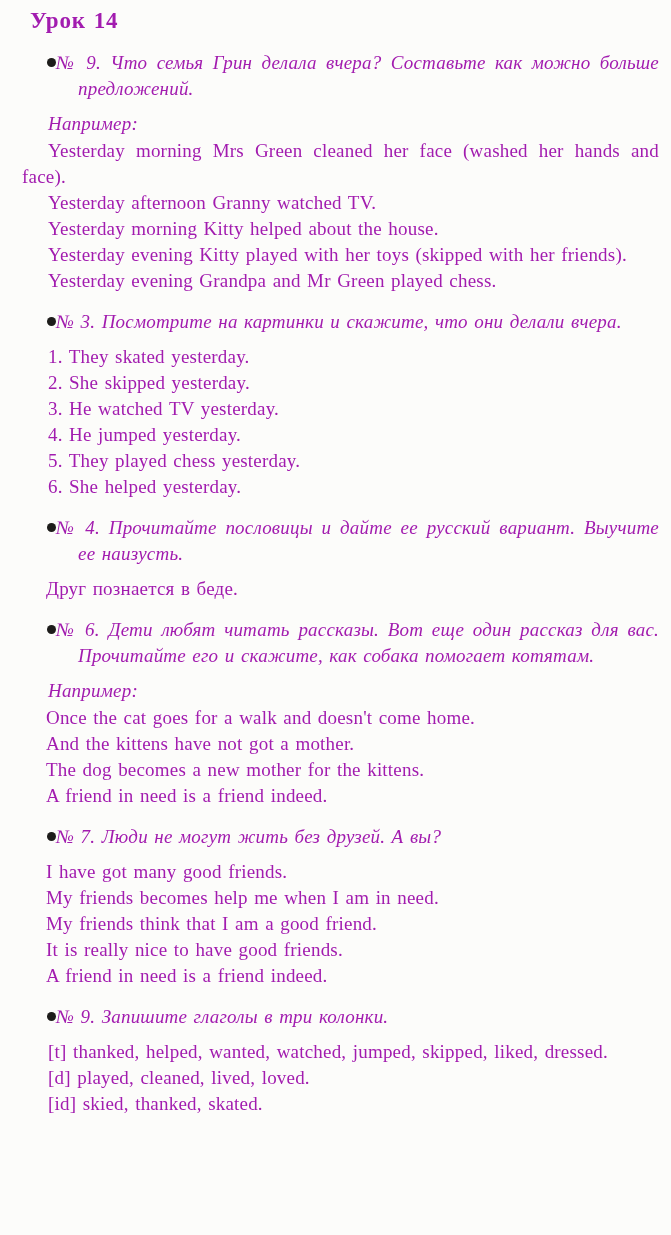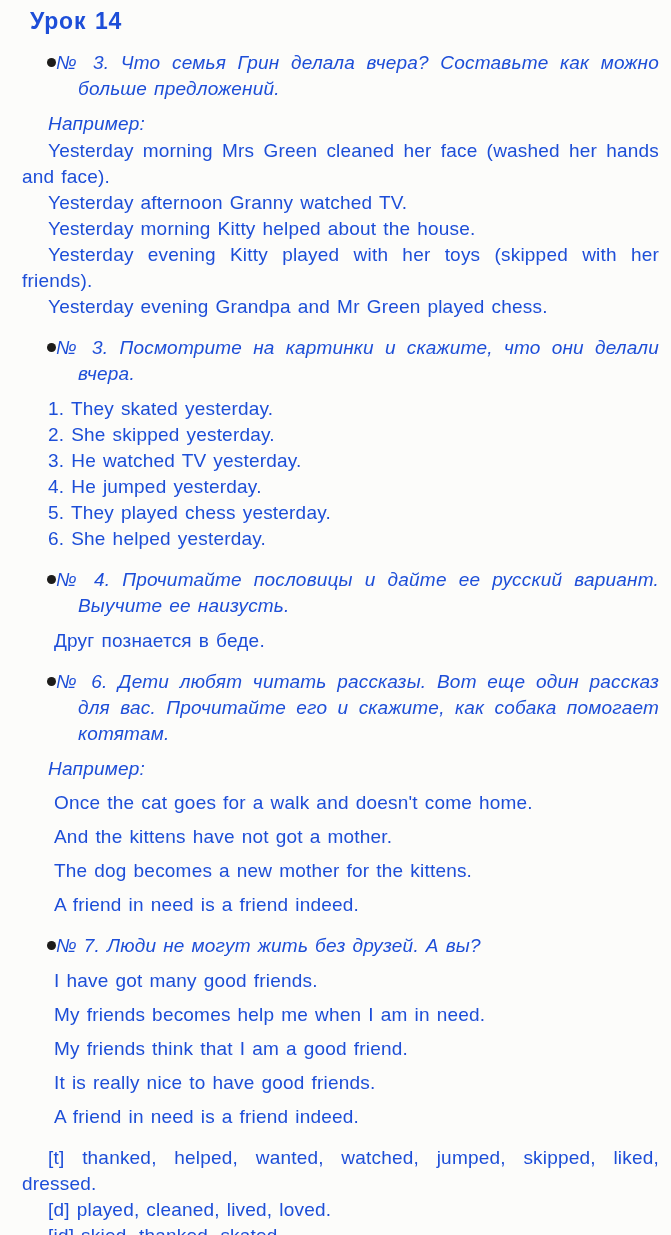--- a/index.html
+++ b/index.html
@@ -6,22 +6,22 @@
     margin: 0;
     padding: 0;
     background: #e8e8e4;
   }
   .page {
     position: relative;
     width: 671px;
     height: 1235px;
     margin: 0 auto;
     background: #fcfcfa;
-    color: #1d4ed8;
-    font-family: Liberation Sans, sans-serif;
+    color: #a21caf;
+    font-family: Liberation Serif, serif;
     font-size: 19px;
     line-height: 26px;
     box-sizing: border-box;
     padding: 6px 10px 8px 22px;
     overflow: hidden;
     letter-spacing: 0.2px;
     word-spacing: 1.5px;
   }
   .title {
     font-size: 23px;
@@ -47,21 +47,21 @@
     height: 9px;
     border-radius: 50%;
     background: #1d1c1a;
   }
   .para {
     margin: 0 2px 0 0;
     text-indent: 26px;
     text-align: justify;
   }
   .line {
-    margin: 8px;
+    margin: 0;
     padding-left: 24px;
   }
   .list-item {
     margin: 0;
     padding-left: 26px;
   }
   .label {
     font-style: italic;
     margin: 0 0 1px 0;
     padding-left: 26px;
@@ -69,21 +69,21 @@
 </style>
 </head>
 <body>
 
 <div class="page">
 
   <h1 class="title">Урок 14</h1>
 
   <div class="section">
     <p class="ex-header">
-      <span class="bullet"></span><span>№ 3. Что семья Грин делала вчера? Составьте как можно больше предложений.</span>
+      <span class="bullet"></span><span>№ 9. Что семья Грин делала вчера? Составьте как можно больше предложений.</span>
     </p>
     <p class="label">Например:</p>
     <p class="para">Yesterday morning Mrs Green cleaned her face (washed her hands and face).</p>
     <p class="para">Yesterday afternoon Granny watched TV.</p>
     <p class="para">Yesterday morning Kitty helped about the house.</p>
     <p class="para">Yesterday evening Kitty played with her toys (skipped with her friends).</p>
     <p class="para">Yesterday evening Grandpa and Mr Green played chess.</p>
   </div>
 
   <div class="section">
@@ -121,18 +121,21 @@
       <span class="bullet"></span><span>№ 7. Люди не могут жить без друзей. А вы?</span>
     </p>
     <p class="line">I have got many good friends.</p>
     <p class="line">My friends becomes help me when I am in need.</p>
     <p class="line">My friends think that I am a good friend.</p>
     <p class="line">It is really nice to have good friends.</p>
     <p class="line">A friend in need is a friend indeed.</p>
   </div>
 
   <div class="section">
+    <p class="ex-header">
+      <span class="bullet"></span><span>№ 9. Запишите глаголы в три колонки.</span>
+    </p>
     <p class="para">[t] thanked, helped, wanted, watched, jumped, skipped, liked, dressed.</p>
     <p class="para">[d] played, cleaned, lived, loved.</p>
     <p class="para">[id] skied, thanked, skated.</p>
   </div>
 
 </div>
 
 </body></html>

